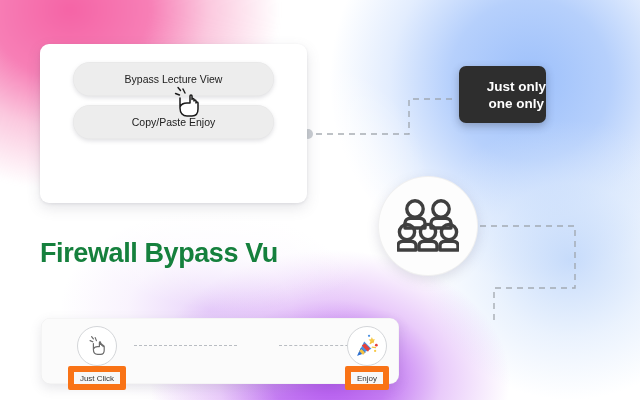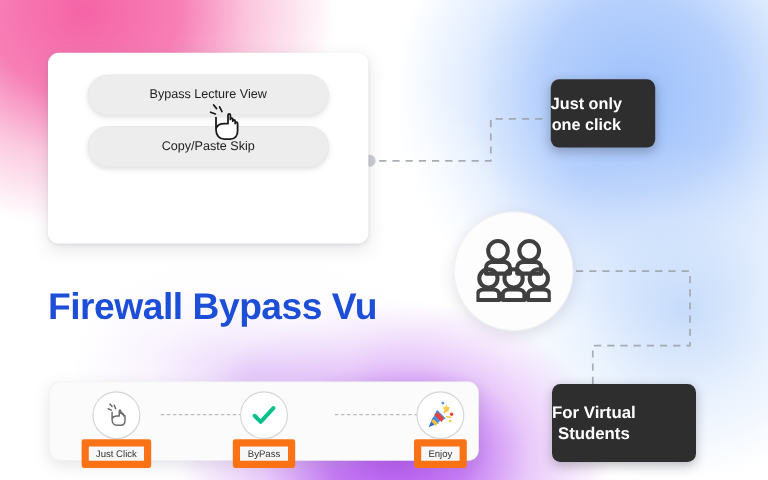--- a/index.html
+++ b/index.html
@@ -153,21 +153,21 @@
 
   
   .badge {
     position: absolute;
     background: #2e2e2e;
     color: #ffffff;
     border-radius: 7px;
     font-weight: bold;
     display: flex;
     align-items: center;
-    justify-content: flex-start;
+    justify-content: flex-end;
     text-align: center;
     line-height: 1.26;
     box-shadow: 0 3px 9px rgba(40,40,50,0.3);
   }
   #badge-one-click {
     left: 459px;
     top: 66px;
     width: 87px;
     height: 57px;
     font-size: 13.5px;
@@ -194,23 +194,23 @@
     display: flex;
     align-items: center;
     justify-content: center;
   }
 
   
   .title {
     position: absolute;
     left: 40px;
     top: 238px;
-    font-size: 31px;
+    font-size: 27px;
     font-weight: bold;
-    color: #1d4ed8;
+    color: #15803d;
     letter-spacing: -0.4px;
     white-space: nowrap;
   }
 
   
   .steps-card {
     position: absolute;
     left: 41px;
     top: 318px;
     width: 358px;
@@ -289,21 +289,21 @@
     <path class="conn-path" d="M 480 226 L 575 226 L 575 288 L 494 288 L 494 322"></path>
   </svg>
 
   <div class="menu-card">
 
     <button class="menu-btn">
       <span>Bypass Lecture View</span>
     </button>
 
     <button class="menu-btn">
-      <span>Copy/Paste Skip</span>
+      <span>Copy/Paste Enjoy</span>
     </button>
 
 
     <svg class="cursor-hand" viewBox="0 0 40 40">
       <g stroke="#1a1a1a" stroke-width="1.5" fill="#ffffff" stroke-linejoin="round" stroke-linecap="round">
         <path d="M14 16 L14 26 C14 31 17 34 21 34 L26 34 C30 34 32 31 32 27 L32 21
                  C32 19.5 30 19.5 30 21 L30 19 C30 17.5 28 17.5 28 19 L28 17.5
                  C28 16 26 16 26 17.5 L26 14 C26 12.5 24 12.5 24 14 L24 21
                  L21 21 C17 21 15 22.5 14 25 Z"></path>
       </g>
@@ -311,21 +311,21 @@
         <path d="M19 11 L17 7"></path>
         <path d="M13.5 13 L9.5 11.5"></path>
         <path d="M14.5 8.5 L12 5.5"></path>
       </g>
     </svg>
   </div>
 
   <div class="badge" id="badge-one-click">
     <div>
       <div>Just only</div>
-      <div>one click</div>
+      <div>one only</div>
     </div>
   </div>
 
   <div class="people-circle">
     <svg width="62" height="56" viewBox="0 0 62 56">
       <g fill="#3f3f3f">
 
         <circle cx="18" cy="11" r="8.2" fill="none" stroke="#3f3f3f" stroke-width="3.4"></circle>
         <path d="M8 30 L8 25 C8 22 10.5 20.2 13.5 20.2 L22.5 20.2 C25.5 20.2 28 22 28 25 L28 30 Z" fill="none" stroke="#3f3f3f" stroke-width="3.4" stroke-linejoin="round"></path>
         <circle cx="44" cy="11" r="8.2" fill="none" stroke="#3f3f3f" stroke-width="3.4"></circle>
@@ -334,26 +334,20 @@
         <circle cx="10" cy="34" r="7.6" fill="none" stroke="#3f3f3f" stroke-width="3.4"></circle>
         <path d="M1 52 L1 47.5 C1 44.8 3.3 43.2 6 43.2 L14 43.2 C16.7 43.2 19 44.8 19 47.5 L19 52 Z" fill="none" stroke="#3f3f3f" stroke-width="3.4" stroke-linejoin="round"></path>
         <circle cx="31" cy="34" r="7.6" fill="none" stroke="#3f3f3f" stroke-width="3.4"></circle>
         <path d="M22 52 L22 47.5 C22 44.8 24.3 43.2 27 43.2 L35 43.2 C37.7 43.2 40 44.8 40 47.5 L40 52 Z" fill="none" stroke="#3f3f3f" stroke-width="3.4" stroke-linejoin="round"></path>
         <circle cx="52" cy="34" r="7.6" fill="none" stroke="#3f3f3f" stroke-width="3.4"></circle>
         <path d="M43 52 L43 47.5 C43 44.8 45.3 43.2 48 43.2 L56 43.2 C58.7 43.2 61 44.8 61 47.5 L61 52 Z" fill="none" stroke="#3f3f3f" stroke-width="3.4" stroke-linejoin="round"></path>
       </g>
     </svg>
   </div>
 
-  <div class="badge" id="badge-virtual">
-    <div>
-      <div>For Virtual</div>
-      <div>Students</div>
-    </div>
-  </div>
 
   <div class="title">Firewall Bypass Vu</div>
 
   <div class="steps-card">
     <div class="steps-inner">
       <div class="step-line" id="step-line-1"></div>
       <div class="step-line" id="step-line-2"></div>
 
       <div class="step" id="step-1">
         <div class="step-circle">
@@ -367,28 +361,20 @@
             <g stroke="#6b6b6b" stroke-width="2" stroke-linecap="round" fill="none">
               <path d="M19 11 L17 6"></path>
               <path d="M13 13 L8.5 11"></path>
               <path d="M14 8 L11 4.5"></path>
             </g>
           </svg>
         </div>
         <div class="step-label">Just Click</div>
       </div>
 
-      <div class="step" id="step-2">
-        <div class="step-circle">
-          <svg width="22" height="22" viewBox="0 0 24 24">
-            <path d="M3.5 12.5 L9 18 L20.5 5.5" fill="none" stroke="#00bf8f" stroke-width="3.6" stroke-linecap="round" stroke-linejoin="round"></path>
-          </svg>
-        </div>
-        <div class="step-label">ByPass</div>
-      </div>
 
       <div class="step" id="step-3">
         <div class="step-circle">
           <svg width="26" height="26" viewBox="0 0 32 32">
             <path d="M4 28 L12.5 10.5 L21.5 19.5 Z" fill="#4a90e2"></path>
             <path d="M4 28 L8.5 18.2 L14.5 24.2 Z" fill="#2f6fd0"></path>
             <path d="M9.6 15.5 L17.2 23.1 L19.6 19.2 L13.5 13 Z" fill="#e8413a"></path>
             <path d="M6.4 22.3 L11.2 27 L13.4 24 L9.2 19.8 Z" fill="#f5c242"></path>
             <g fill="#f7c948">
               <path d="M22 5 l1.2 2.7 2.9 0.3 -2.2 2 0.6 2.9 -2.5-1.5 -2.5 1.5 0.6-2.9 -2.2-2 2.9-0.3 Z"></path>

